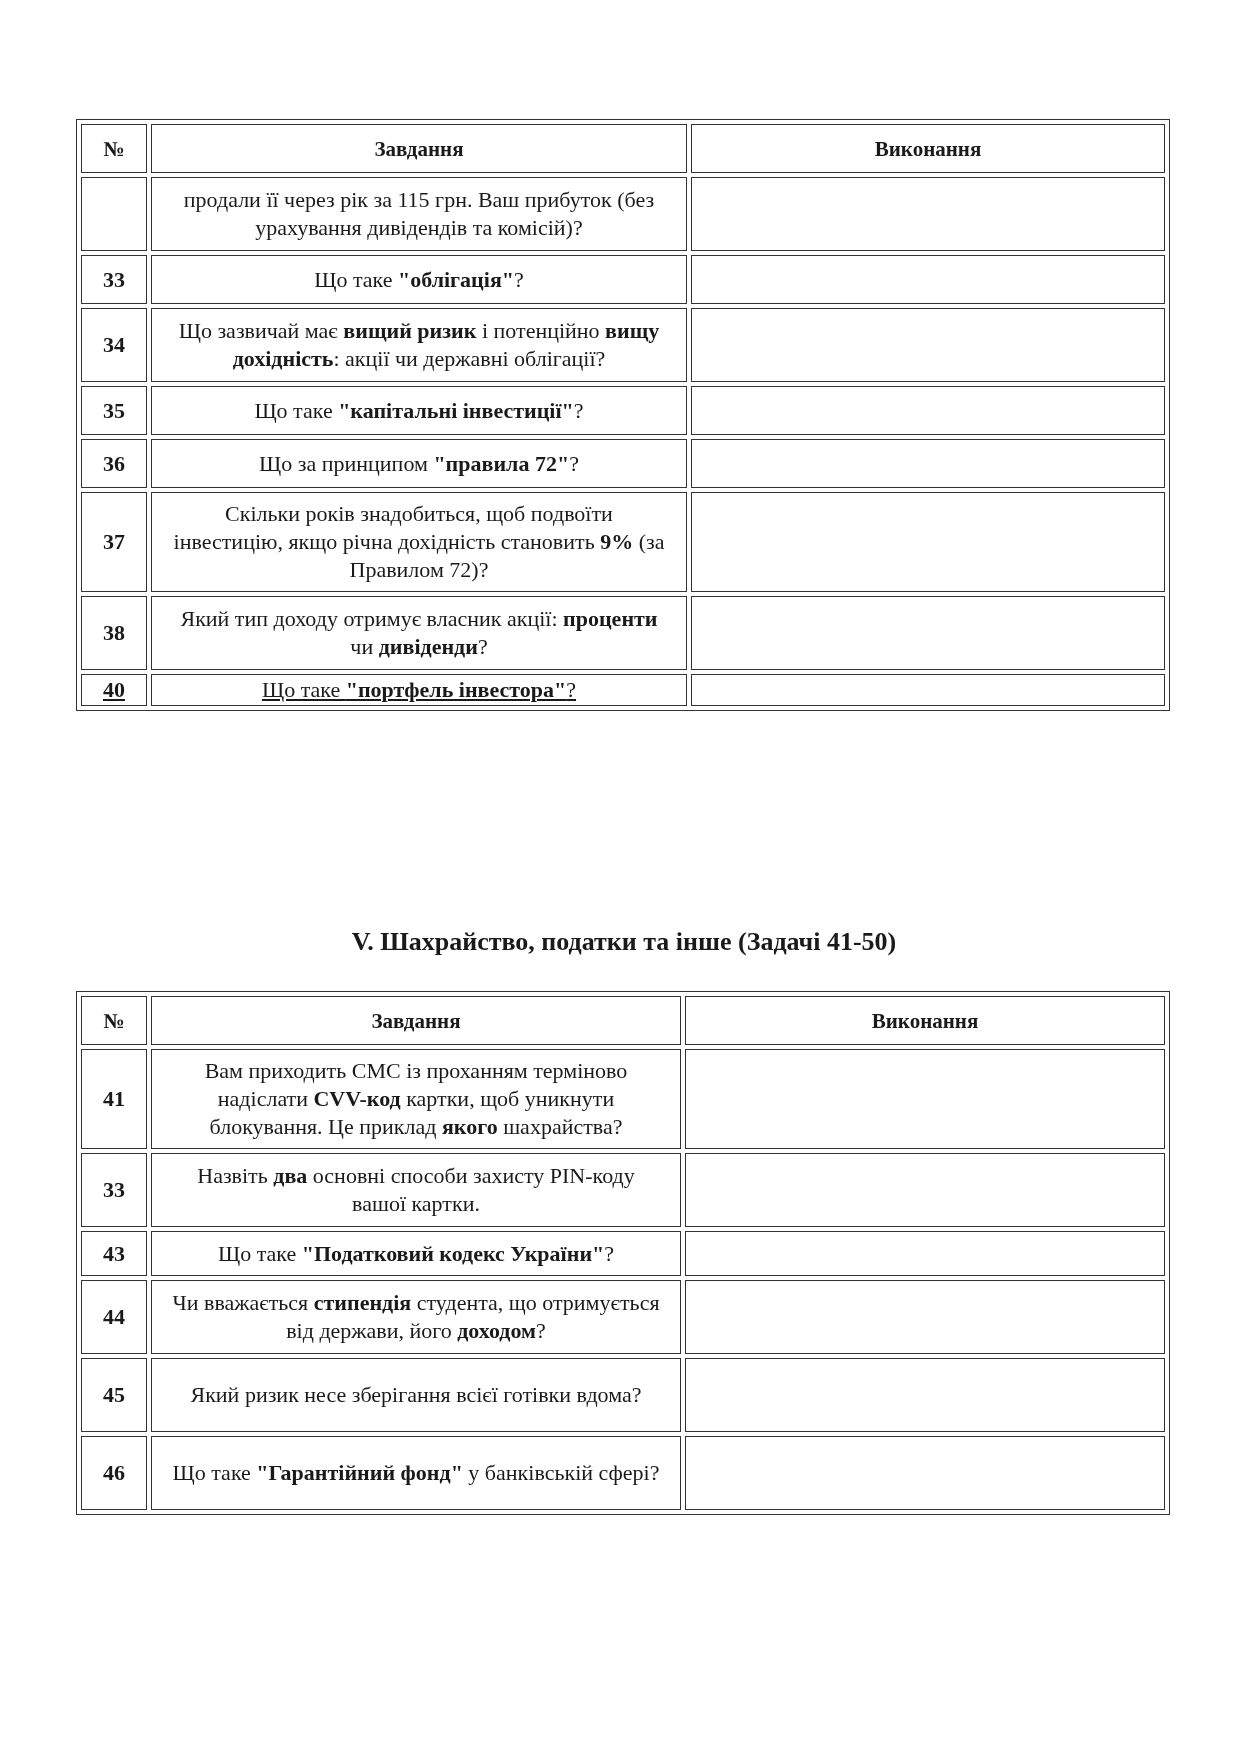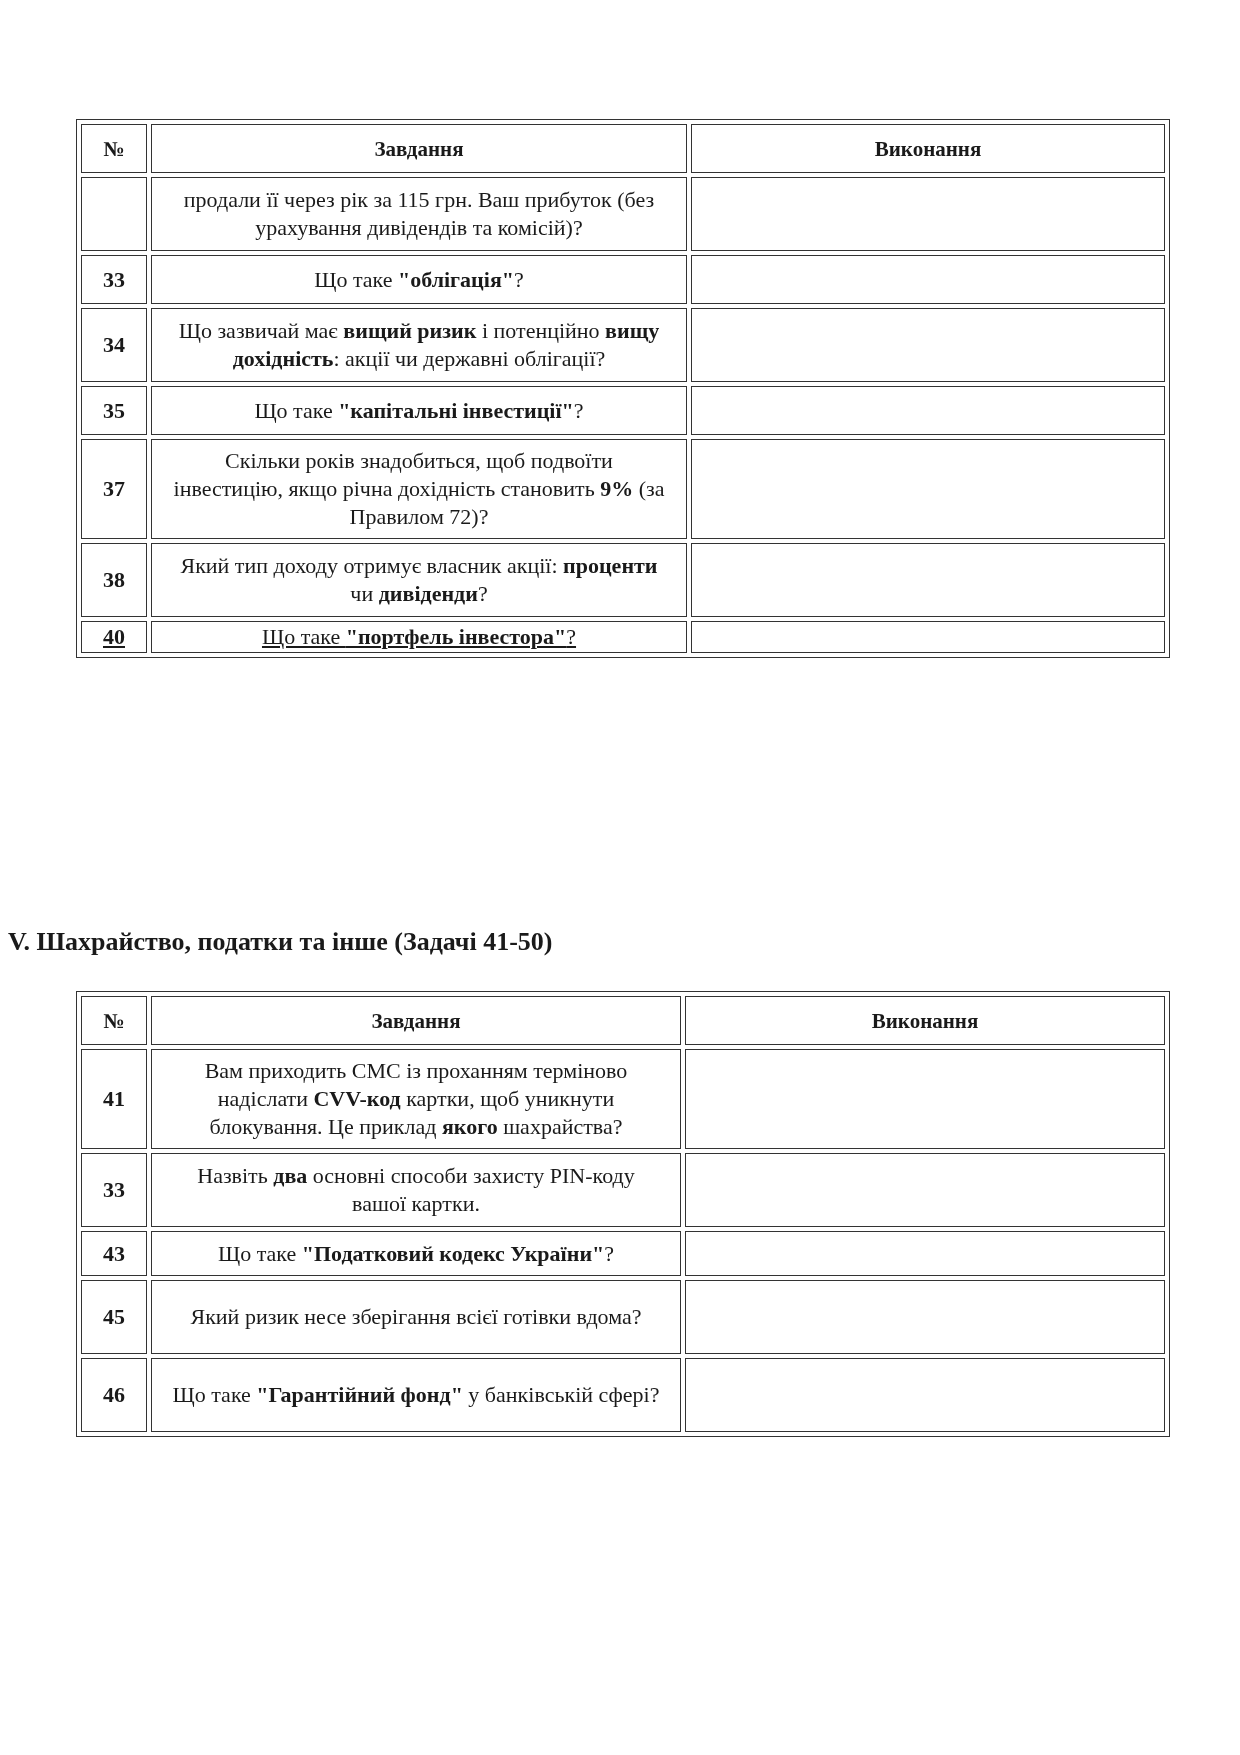--- a/index.html
+++ b/index.html
@@ -27,21 +27,21 @@
     .tbl th { font-weight: bold; font-size: 21px; }
     .tbl .num { text-align: center; font-weight: bold; padding: 0; }
     .tbl .ans { padding: 0; }
     #t1 { left: 76px; top: 119px; width: 1094px; }
     #t2 { left: 76px; top: 991px; width: 1094px; }
     #t1 col.c1, #t2 col.c1 { width: 66px; }
     #t1 col.c2 { width: 536px; }
     #t2 col.c2 { width: 530px; }
     .section-title {
       position: absolute; left: 0; width: 1240px; top: 927px;
-      text-align: left; font-weight: bold; font-size: 26px;
+      text-align: center; font-weight: bold; font-size: 26px;
       padding-left: 8px; box-sizing: border-box;
     }
     b { font-weight: bold; }
   </style>
 </head>
 <body>
 
 <table class="tbl" id="t1">
   <colgroup>
       <col class="c1">
@@ -67,20 +67,25 @@
         <td class="ans"></td>
       </tr>
       <tr style="height: 74px; margin-left: 15px;">
         <td class="num">34</td>
         <td><span>Що зазвичай має </span><b>вищий ризик</b><span> і потенційно </span><b>вищу дохідність</b><span>: акції чи державні облігації?</span></td>
         <td class="ans"></td>
       </tr>
       <tr style="height: 49px;">
         <td class="num">35</td>
         <td><span>Що таке </span><b>"капітальні інвестиції"</b><span>?</span></td>
+        <td class="ans"></td>
+      </tr>
+      <tr style="height: 49px;">
+        <td class="num">36</td>
+        <td><span>Що за принципом </span><b>"правила 72"</b><span>?</span></td>
         <td class="ans"></td>
       </tr>
       <tr style="height: 100px;">
         <td class="num">37</td>
         <td><span>Скільки років знадобиться, щоб подвоїти інвестицію, якщо річна дохідність становить </span><b>9%</b><span> (за Правилом 72)?</span></td>
         <td class="ans"></td>
       </tr>
       <tr style="height: 74px; border-radius: 8px;">
         <td class="num">38</td>
         <td><span>Який тип доходу отримує власник акції: </span><b>проценти</b><span> чи </span><b>дивіденди</b><span>?</span></td>
@@ -119,20 +124,25 @@
         <td class="num">33</td>
         <td><span>Назвіть </span><b>два</b><span> основні способи захисту PIN-коду вашої картки.</span></td>
         <td class="ans"></td>
       </tr>
       <tr style="height: 45px;">
         <td class="num">43</td>
         <td><span>Що таке </span><b>"Податковий кодекс України"</b><span>?</span></td>
         <td class="ans"></td>
       </tr>
       <tr style="height: 74px;">
+        <td class="num">44</td>
+        <td><span>Чи вважається </span><b>стипендія</b><span> студента, що отримується від держави, його </span><b>доходом</b><span>?</span></td>
+        <td class="ans"></td>
+      </tr>
+      <tr style="height: 74px;">
         <td class="num">45</td>
         <td><span>Який ризик несе зберігання всієї готівки вдома?</span></td>
         <td class="ans"></td>
       </tr>
       <tr style="height: 74px;">
         <td class="num">46</td>
         <td><span>Що таке </span><b>"Гарантійний фонд"</b><span> у банківській сфері?</span></td>
         <td class="ans"></td>
       </tr>
     </tbody>

